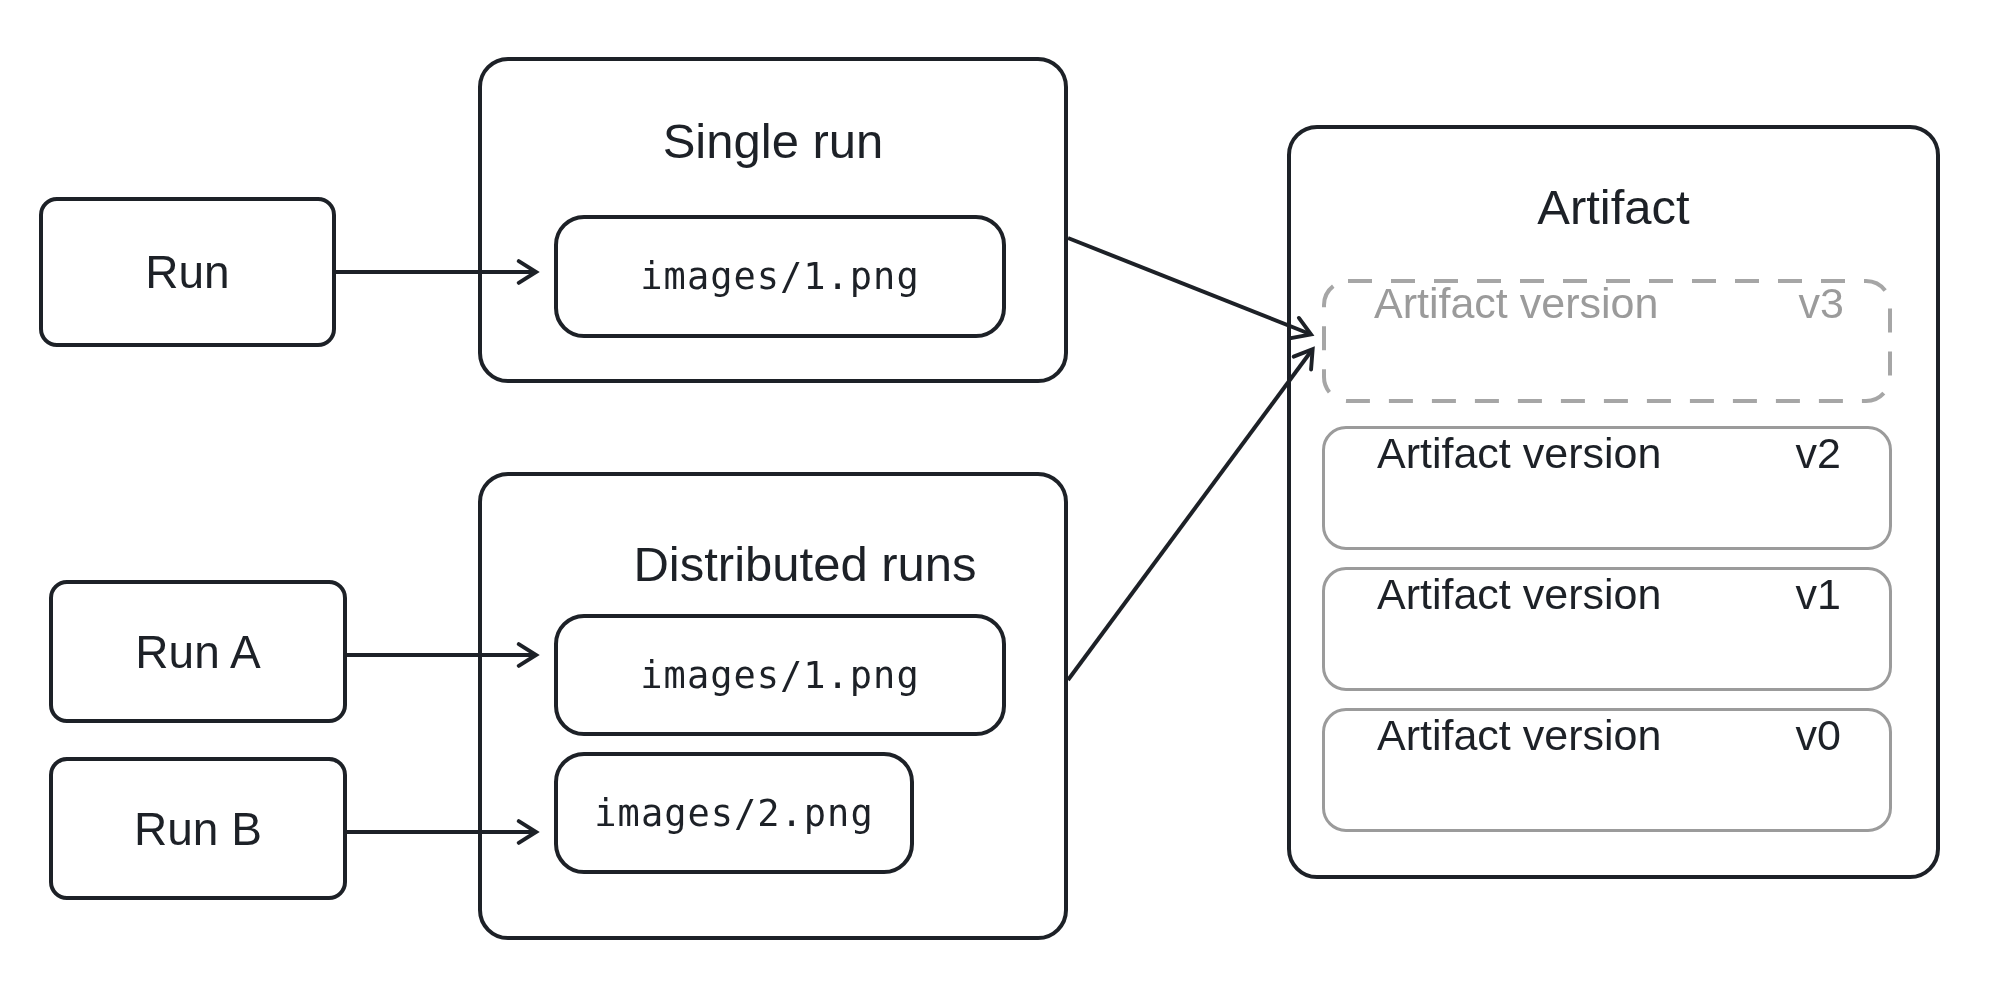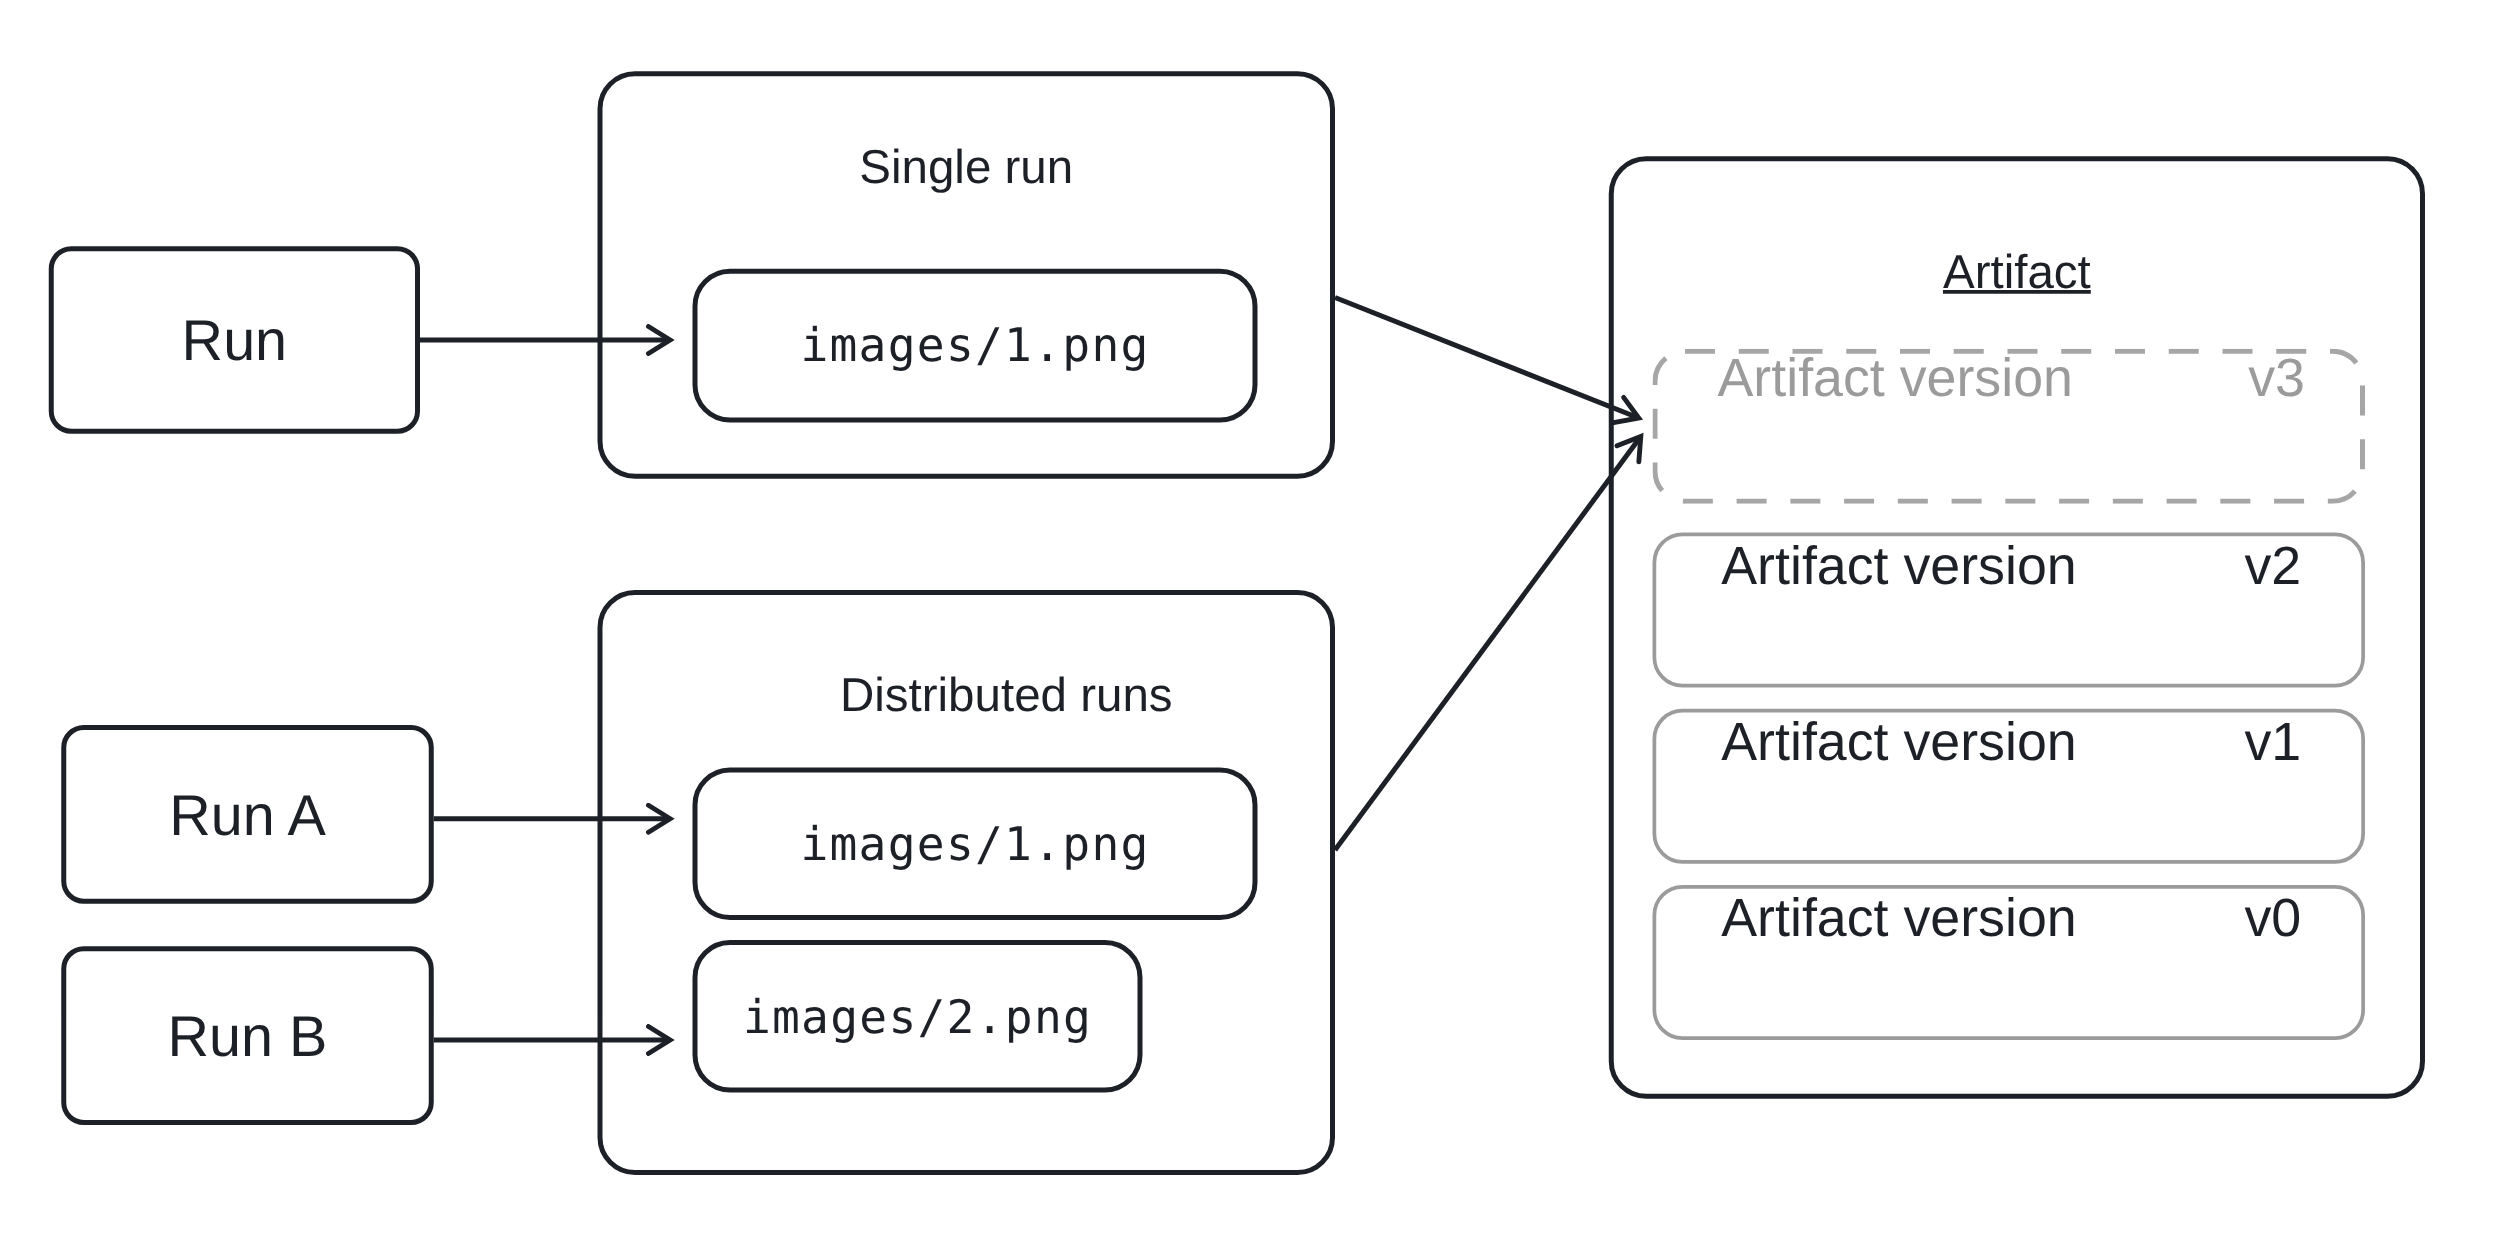--- a/index.html
+++ b/index.html
@@ -32,21 +32,21 @@
     box-sizing: border-box;
     border: 4px solid #1d2127;
     border-radius: 30px;
     background: #ffffff;
   }
   .container-title {
     position: absolute;
     left: 0;
     width: 100%;
     text-align: center;
-    font-size: 38px;
+    font-size: 49px;
     color: #1d2127;
   }
   .file-node {
     position: absolute;
     box-sizing: border-box;
     border: 4px solid #1d2127;
     border-radius: 30px;
     background: #ffffff;
     display: flex;
     align-items: center;
@@ -117,21 +117,21 @@
   </div>
 
   <div class="node" style="left:49px; top:757px; width:298px; height:143px;">
     <span>Run B</span>
   </div>
   <div class="node" style="left:49px; top:580px; width:298px; height:143px;">
     <span>Run A</span>
   </div>
 
   <div class="container-box" style="left:1287px; top:125px; width:653px; height:754px;">
-    <div class="container-title" style="top:68px;text-decoration:underline;">Artifact</div>
+    <div class="container-title" style="top:50px;">Artifact</div>
 
     <div class="version-box pending" style="top:150px;">
       <svg class="dash-rect" viewBox="0 0 570 124">
         <rect x="2" y="2" width="566" height="120" rx="24" ry="24" fill="none" stroke="#a6a6a6" stroke-width="4" stroke-dasharray="24 19"></rect>
       </svg>
       <span>Artifact version</span>
       <span>v3</span>
     </div>
 
     <div class="version-box" style="top:297px;">

